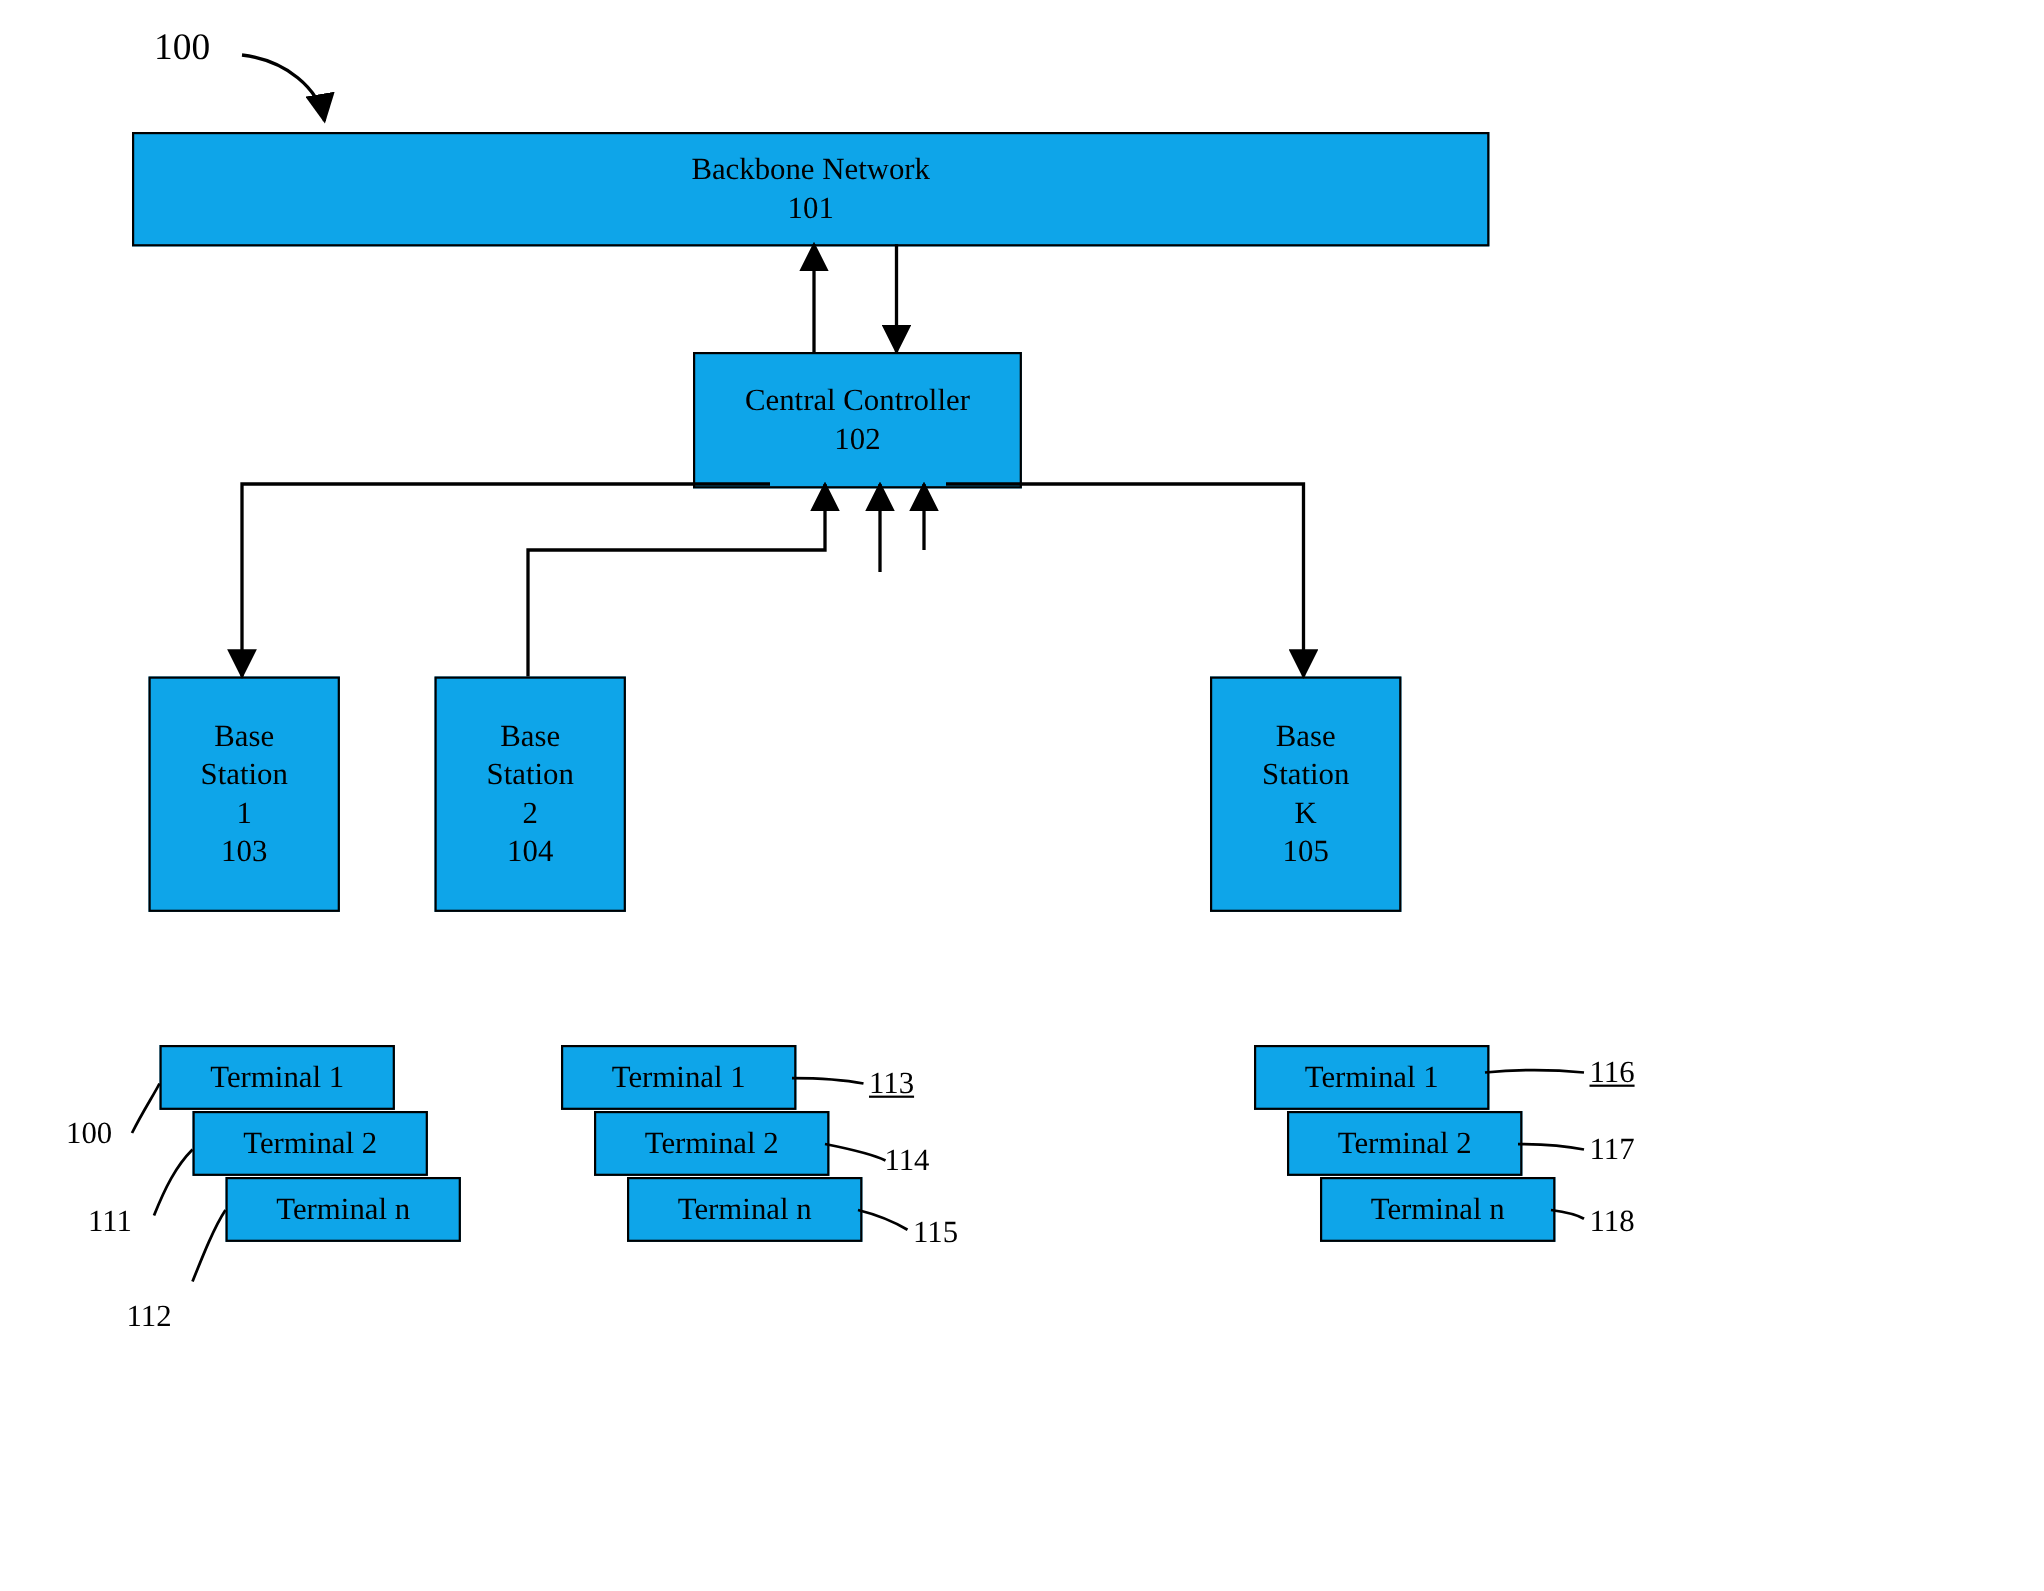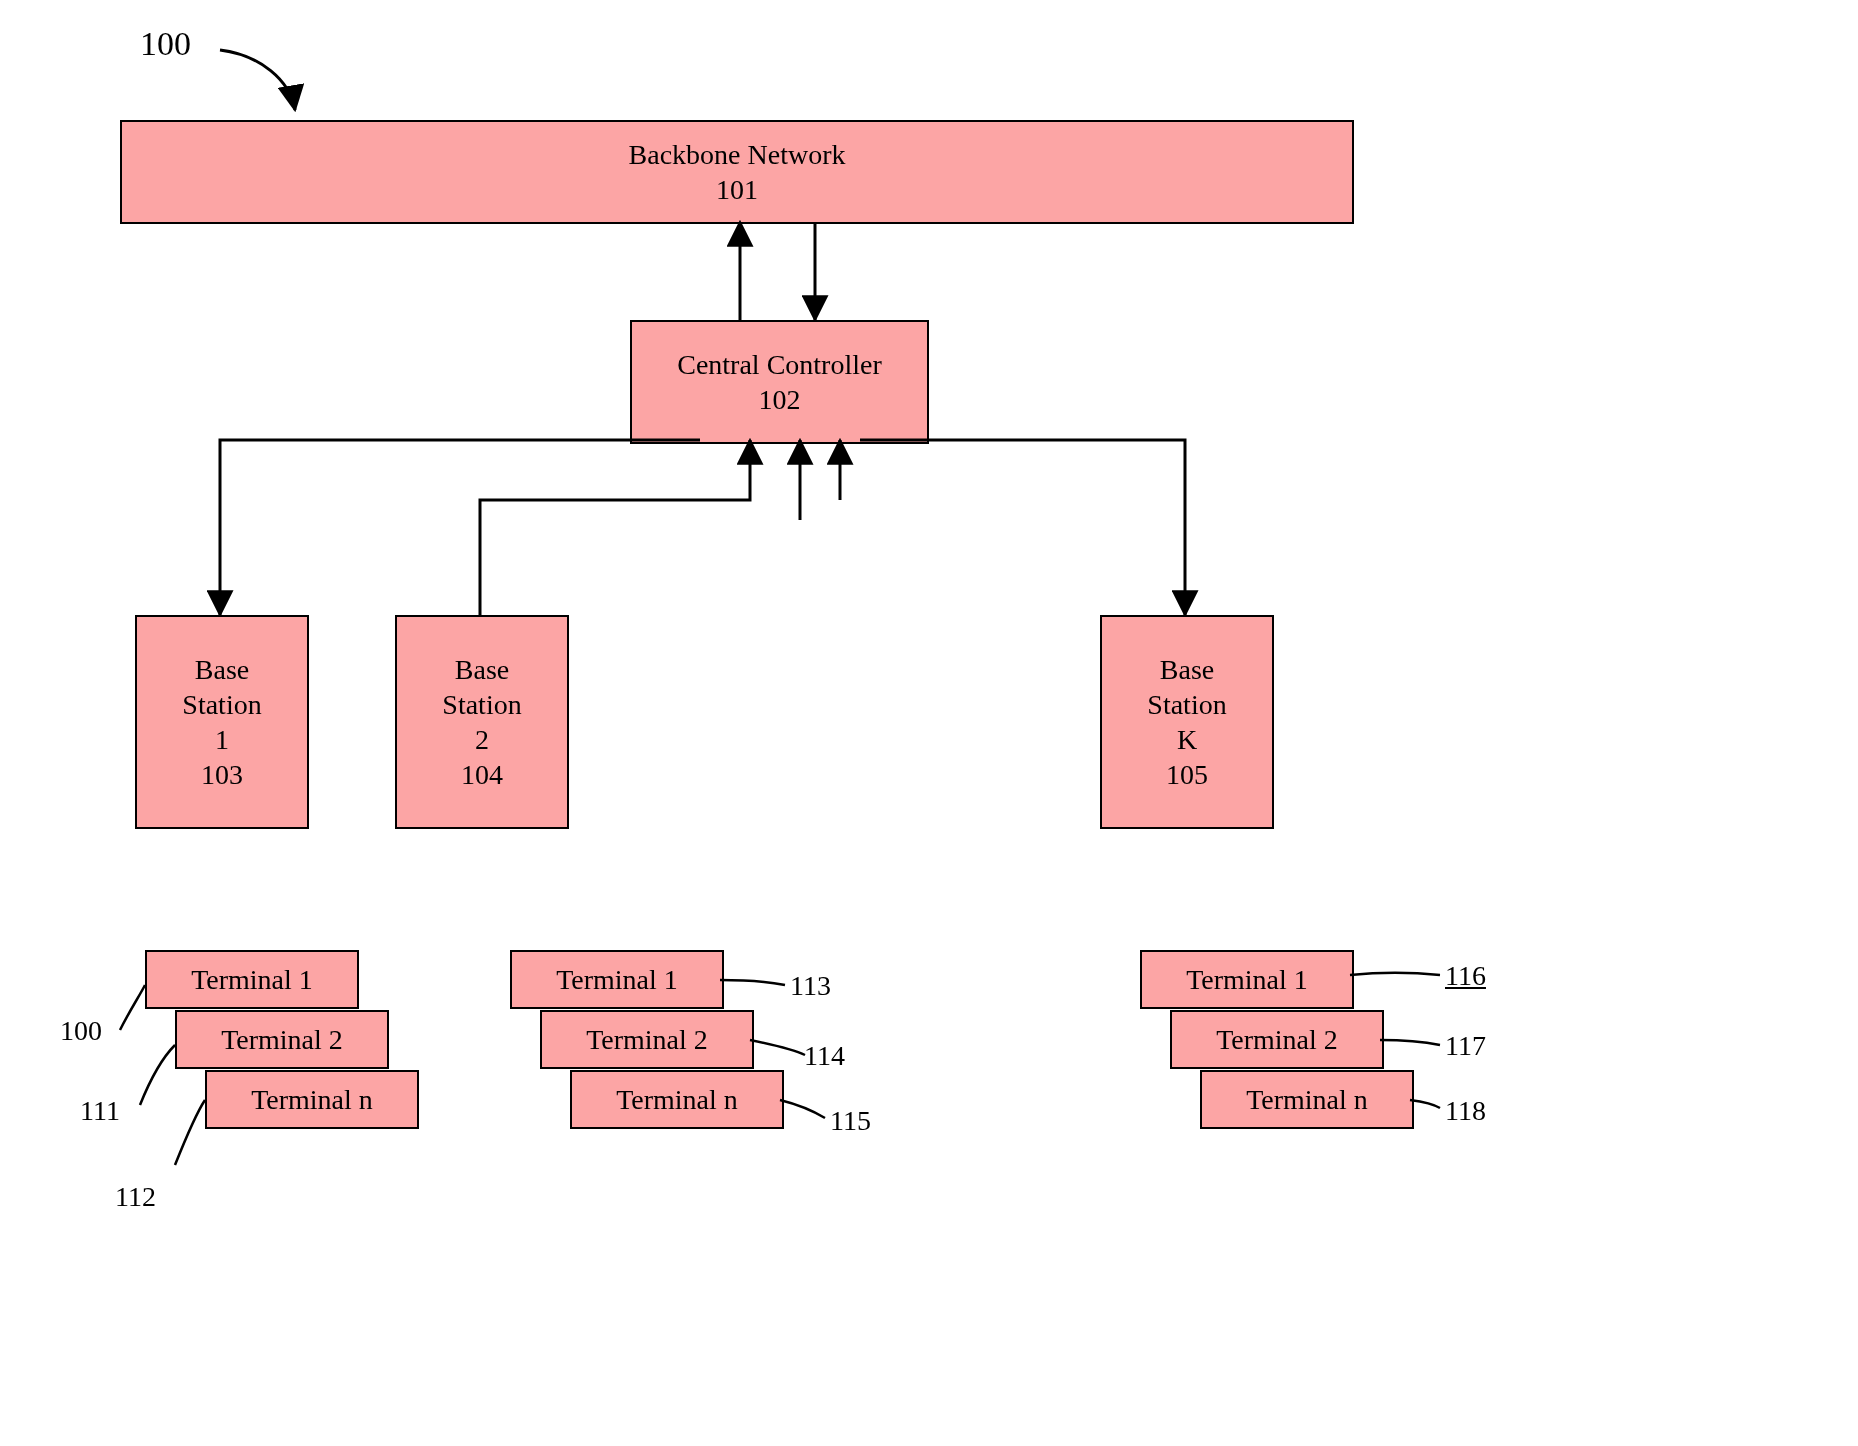--- a/index.html
+++ b/index.html
@@ -11,21 +11,21 @@
     color: #000;
   }
   .canvas {
     position: relative;
     width: 1698px;
     height: 1446px;
   }
   .box {
     position: absolute;
     border: 2px solid #000;
-    background: #fca5a5;
+    background: #0ea5e9;
     text-align: center;
     display: flex;
     flex-direction: column;
     justify-content: center;
     align-items: center;
     line-height: 1.25;
   }
   .label {
     position: absolute;
     white-space: nowrap;
@@ -92,21 +92,21 @@
 
   <div class="box" style="left:510px; top:950px;  width:210px; height:55px;">
       <span>Terminal 1</span>
     </div>
   <div class="box" style="left:540px; top:1010px; width:210px; height:55px;">
       <span>Terminal 2</span>
     </div>
   <div class="box" style="left:570px; top:1070px; width:210px; height:55px;">
       <span>Terminal n</span>
     </div>
-  <div class="label" style="left:790px; top:970px;">113</div>
+  <div class="label" style="left:790px; top:970px;text-decoration:underline;">113</div>
   <div class="label" style="left:804px; top:1040px;">114</div>
   <div class="label" style="left:830px; top:1105px;">115</div>
 
   <div class="box" style="left:1140px; top:950px;  width:210px; height:55px;">
       <span>Terminal 1</span>
     </div>
   <div class="box" style="left:1170px; top:1010px; width:210px; height:55px;">
       <span>Terminal 2</span>
     </div>
   <div class="box" style="left:1200px; top:1070px; width:210px; height:55px;">

